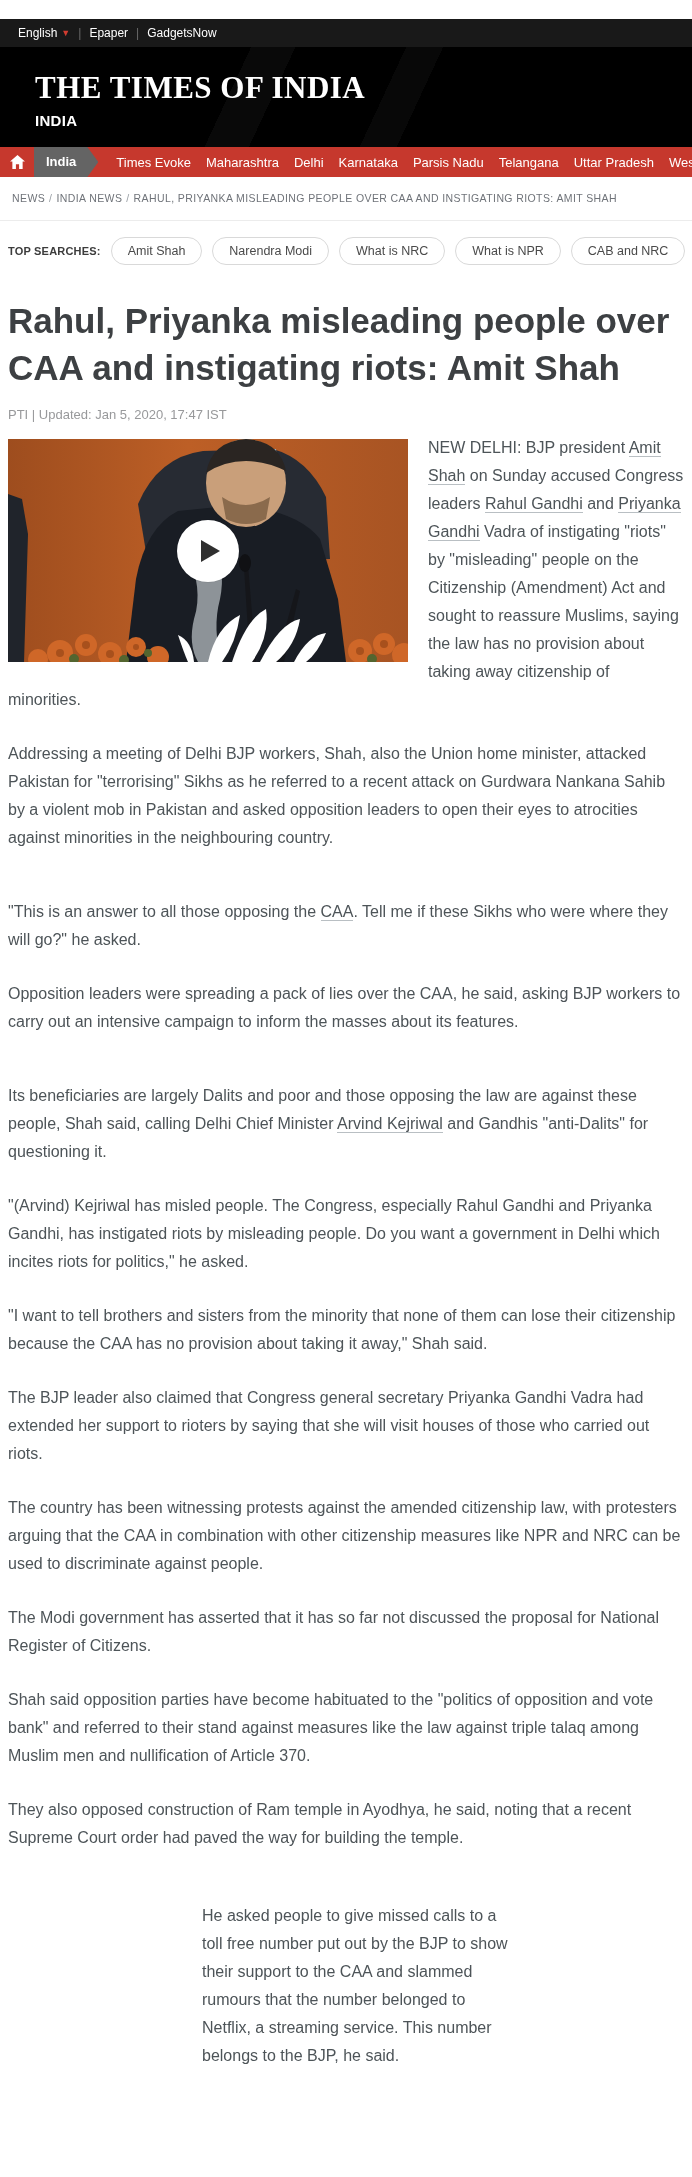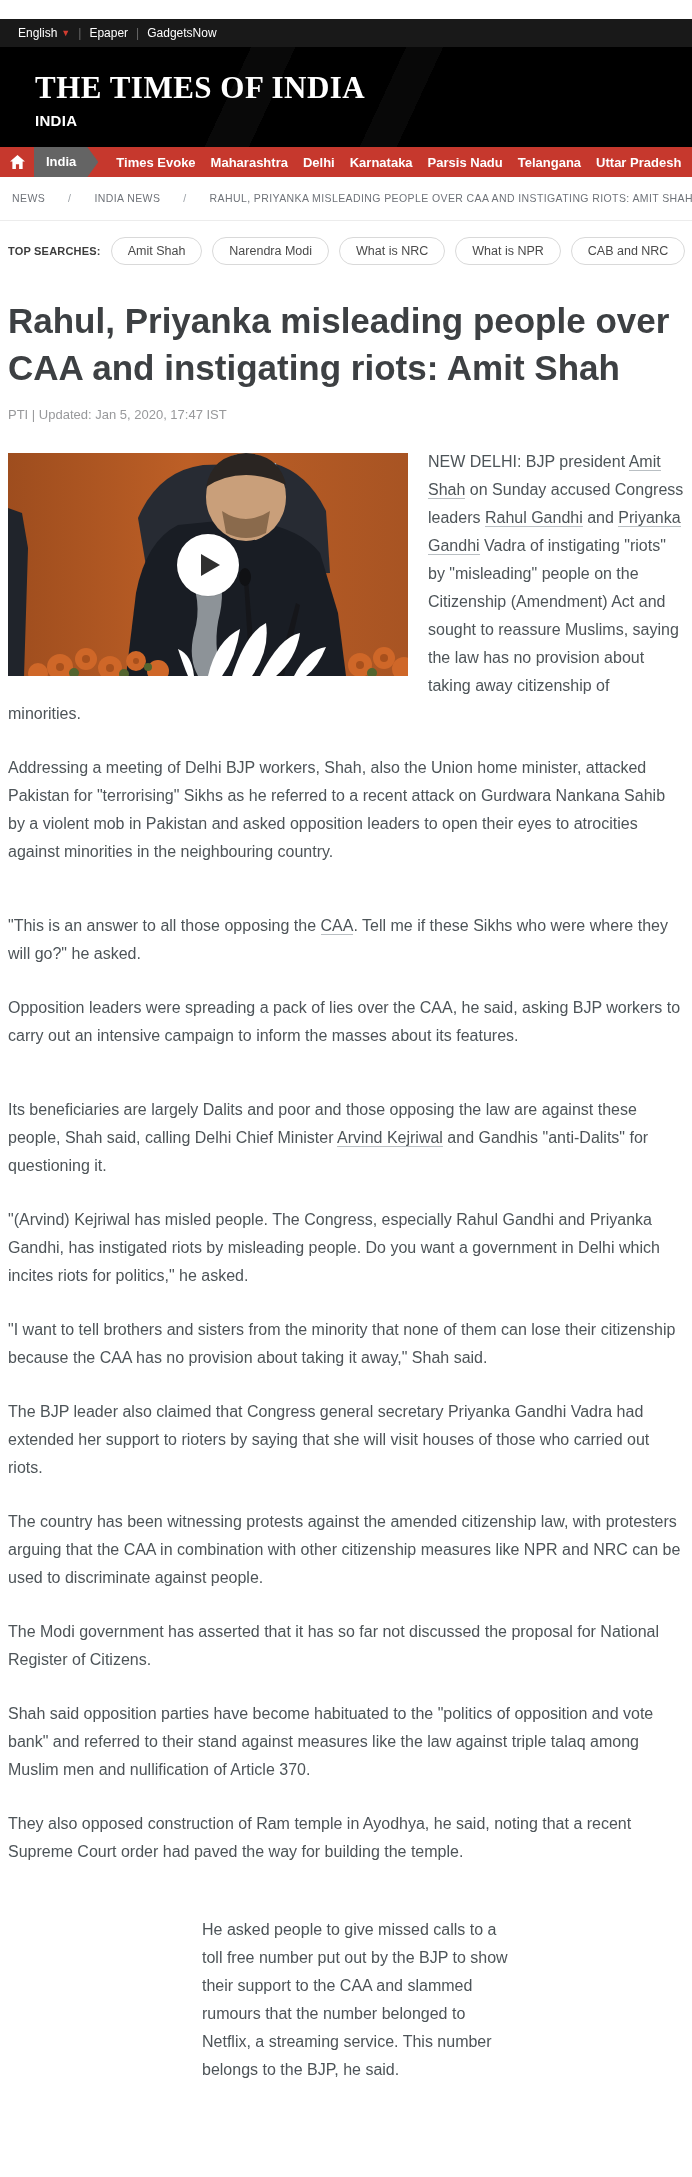--- a/index.html
+++ b/index.html
@@ -41,47 +41,47 @@
     color:#fff; overflow:hidden; white-space:nowrap;
   }
   .home-btn { width:34px; display:flex; justify-content:center; align-items:center; cursor:pointer; flex:0 0 auto; }
   .india-tab {
     background:#646464; height:30px; line-height:30px;
     padding:0 22px 0 12px; font-size:13px; font-weight:bold; cursor:pointer;
     clip-path:polygon(0 0, calc(100% - 11px) 0, 100% 50%, calc(100% - 11px) 100%, 0 100%);
     flex:0 0 auto;
   }
   .nav-items { display:flex; gap:15px; margin-left:18px; }
-  .nav-item { font-size:13px; font-weight:bold; cursor:pointer; }
+  .nav-item { font-size:13px; font-weight:normal; cursor:pointer; }
 
   
   .breadcrumb-row {
     padding:15px 10px 16px 12px; border-bottom:1px solid #ececec;
     font-size:10.5px; color:#6f7379; letter-spacing:0.4px;
-    display:flex; gap:23px; align-items:center; white-space:nowrap; overflow:hidden;
+    display:flex; gap:4px; align-items:center; white-space:nowrap; overflow:hidden;
   }
   .bc-item { cursor:default; }
   .bc-item[data-interactable="true"] { cursor:pointer; }
   .bc-sep { color:#9aa0a6; }
 
   
   .topsearch-row { display:flex; align-items:center; gap:10px; padding:16px 8px 6px 8px; }
   .topsearch-label { font-size:11px; font-weight:bold; color:#3c3c3c; letter-spacing:0.2px; flex:0 0 auto; }
   .pill {
     border:1px solid #d9d9d9; border-radius:16px; background:#fff;
     padding:6px 16px; font-size:12.5px; color:#4a4a4a; cursor:pointer; white-space:nowrap;
   }
 
   
   .content { padding:0 8px; }
   .headline {
     font-size:35px; line-height:47px; font-weight:700; color:#3d4043;
     margin:26px 0 16px 0; max-width:665px;
   }
-  .byline { font-size:13px; color:#98999b; margin-bottom:26px; }
+  .byline { font-size:13px; color:#98999b; margin-bottom:12px; }
 
   .article-body { overflow:visible; }
   figure.video {
     float:left; width:400px; height:223px; margin:5px 20px 12px 0;
     position:relative; cursor:pointer; background:#a85423;
   }
   figure.video svg { display:block; }
   .play-overlay {
     position:absolute; left:50%; top:50%; transform:translate(-50%,-50%);
     width:62px; height:62px; border-radius:50%; background:#fff;

